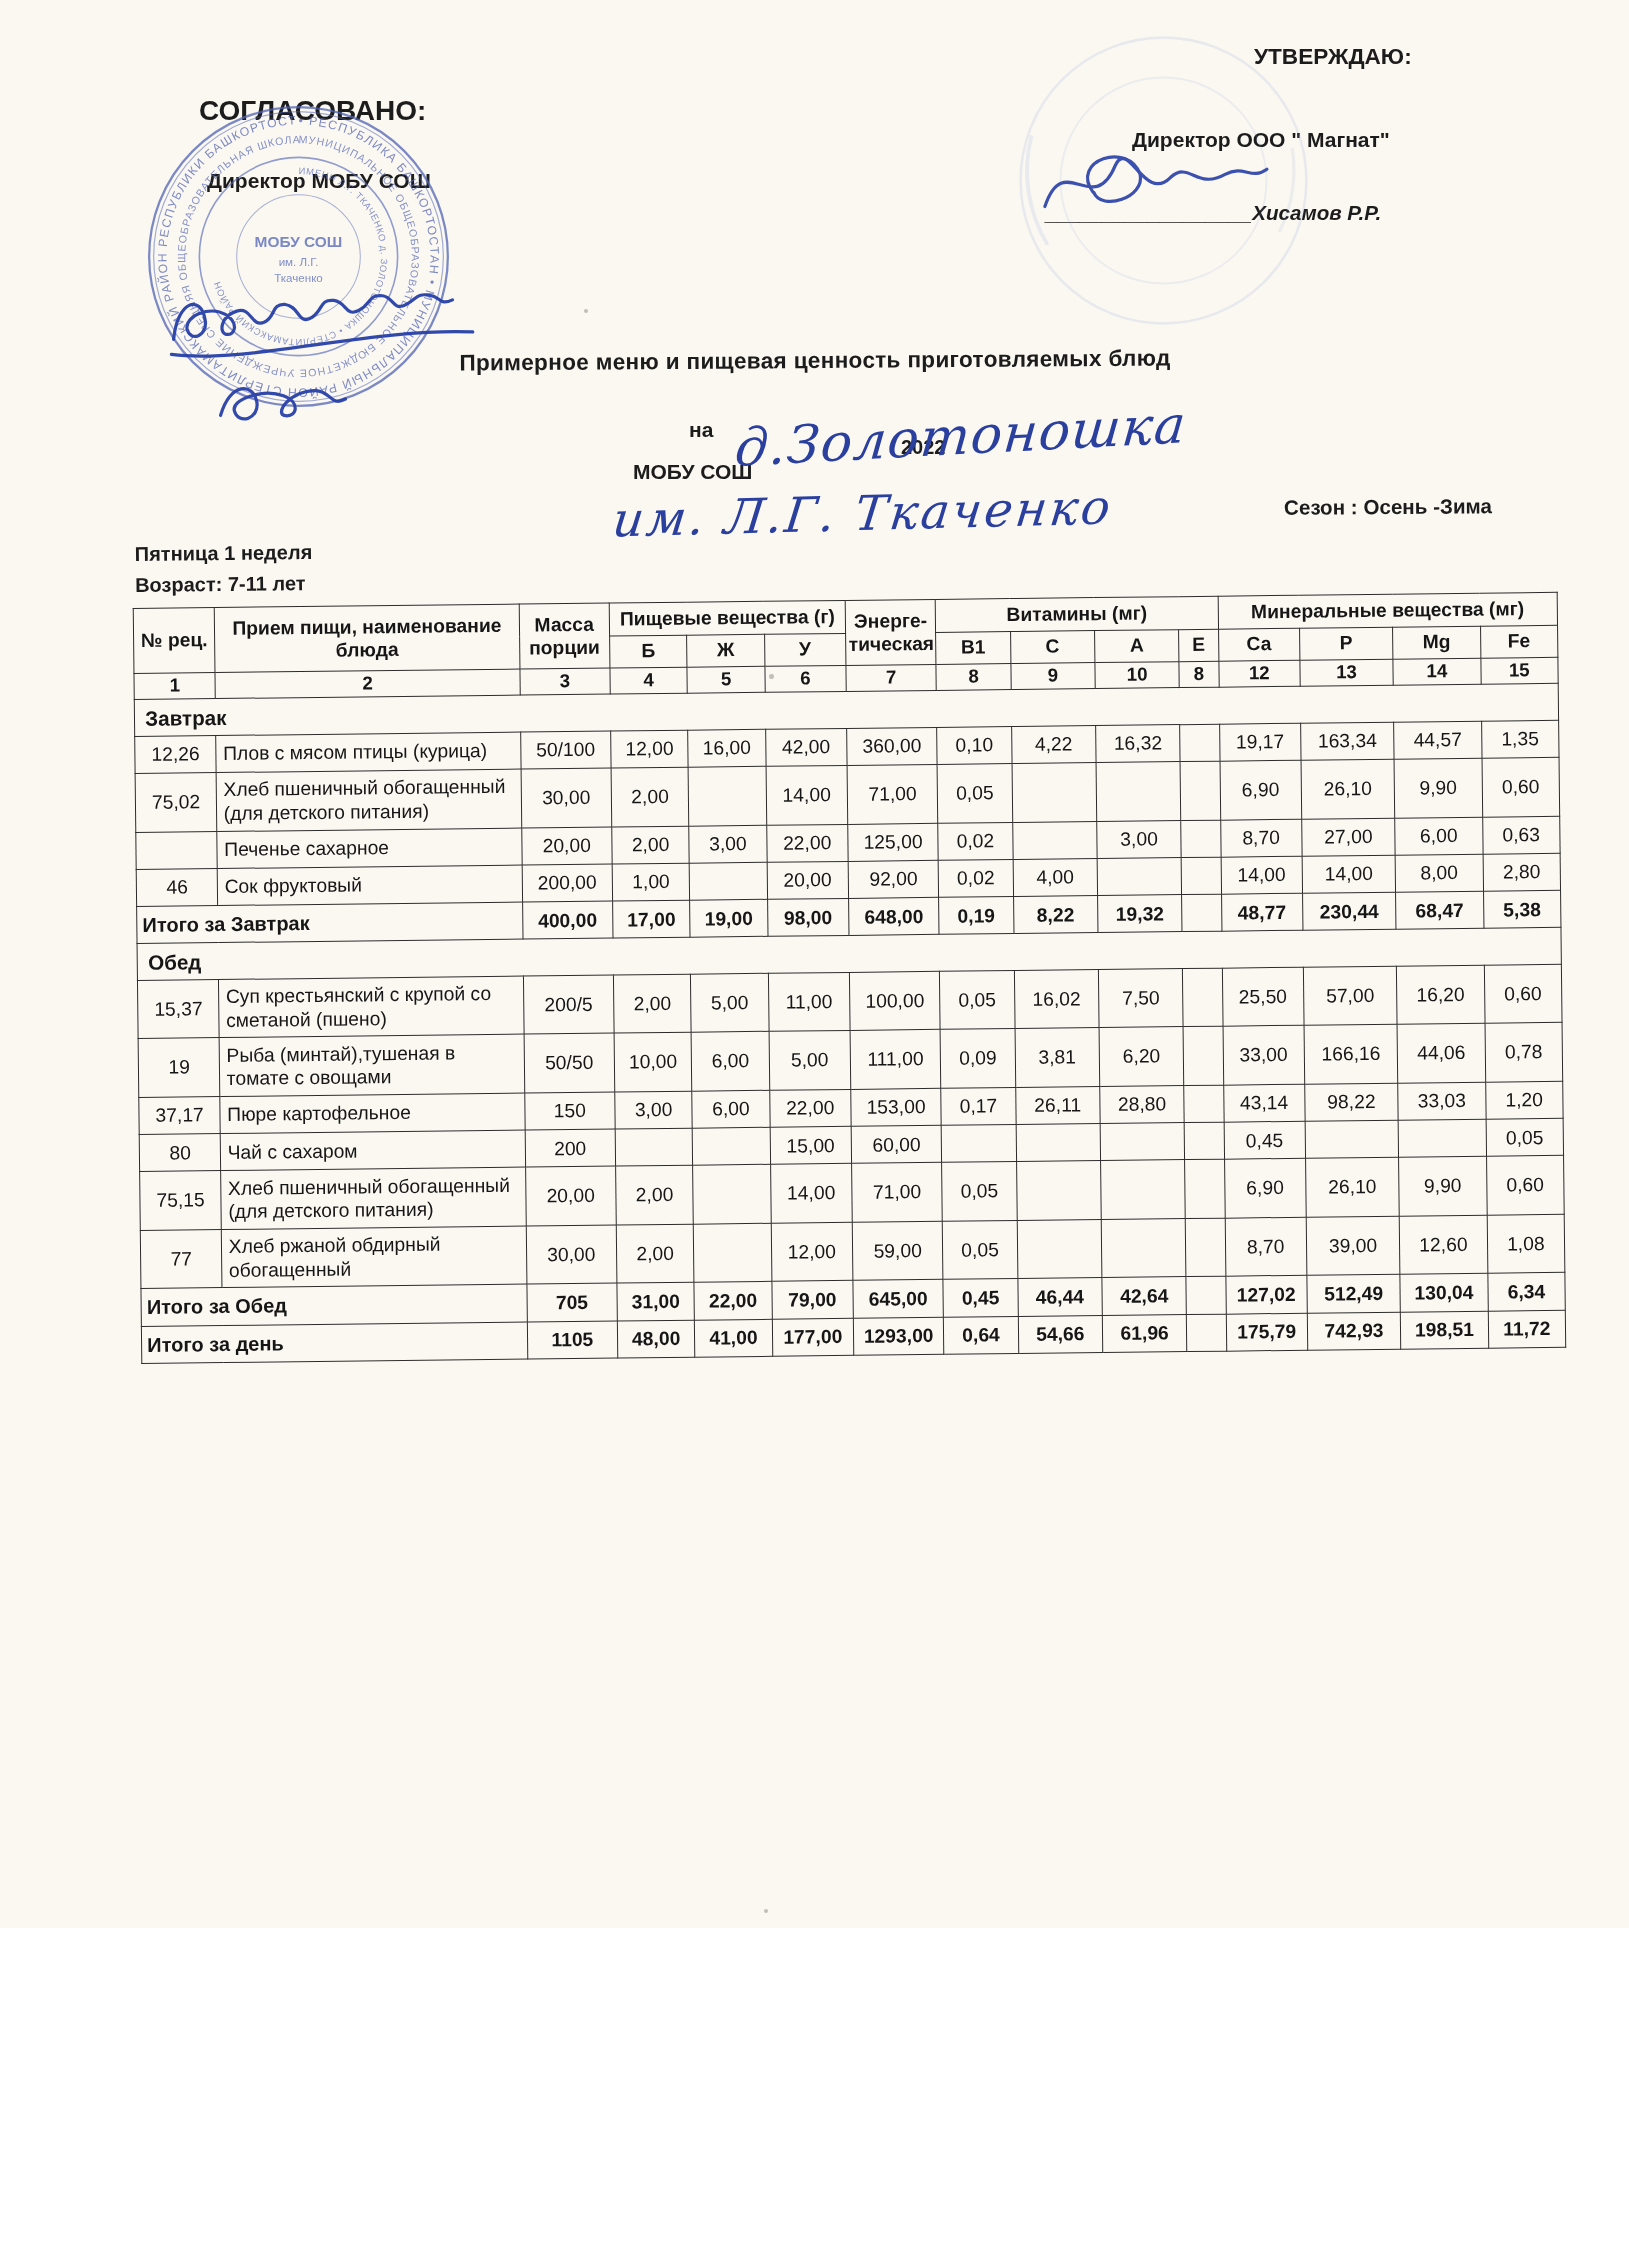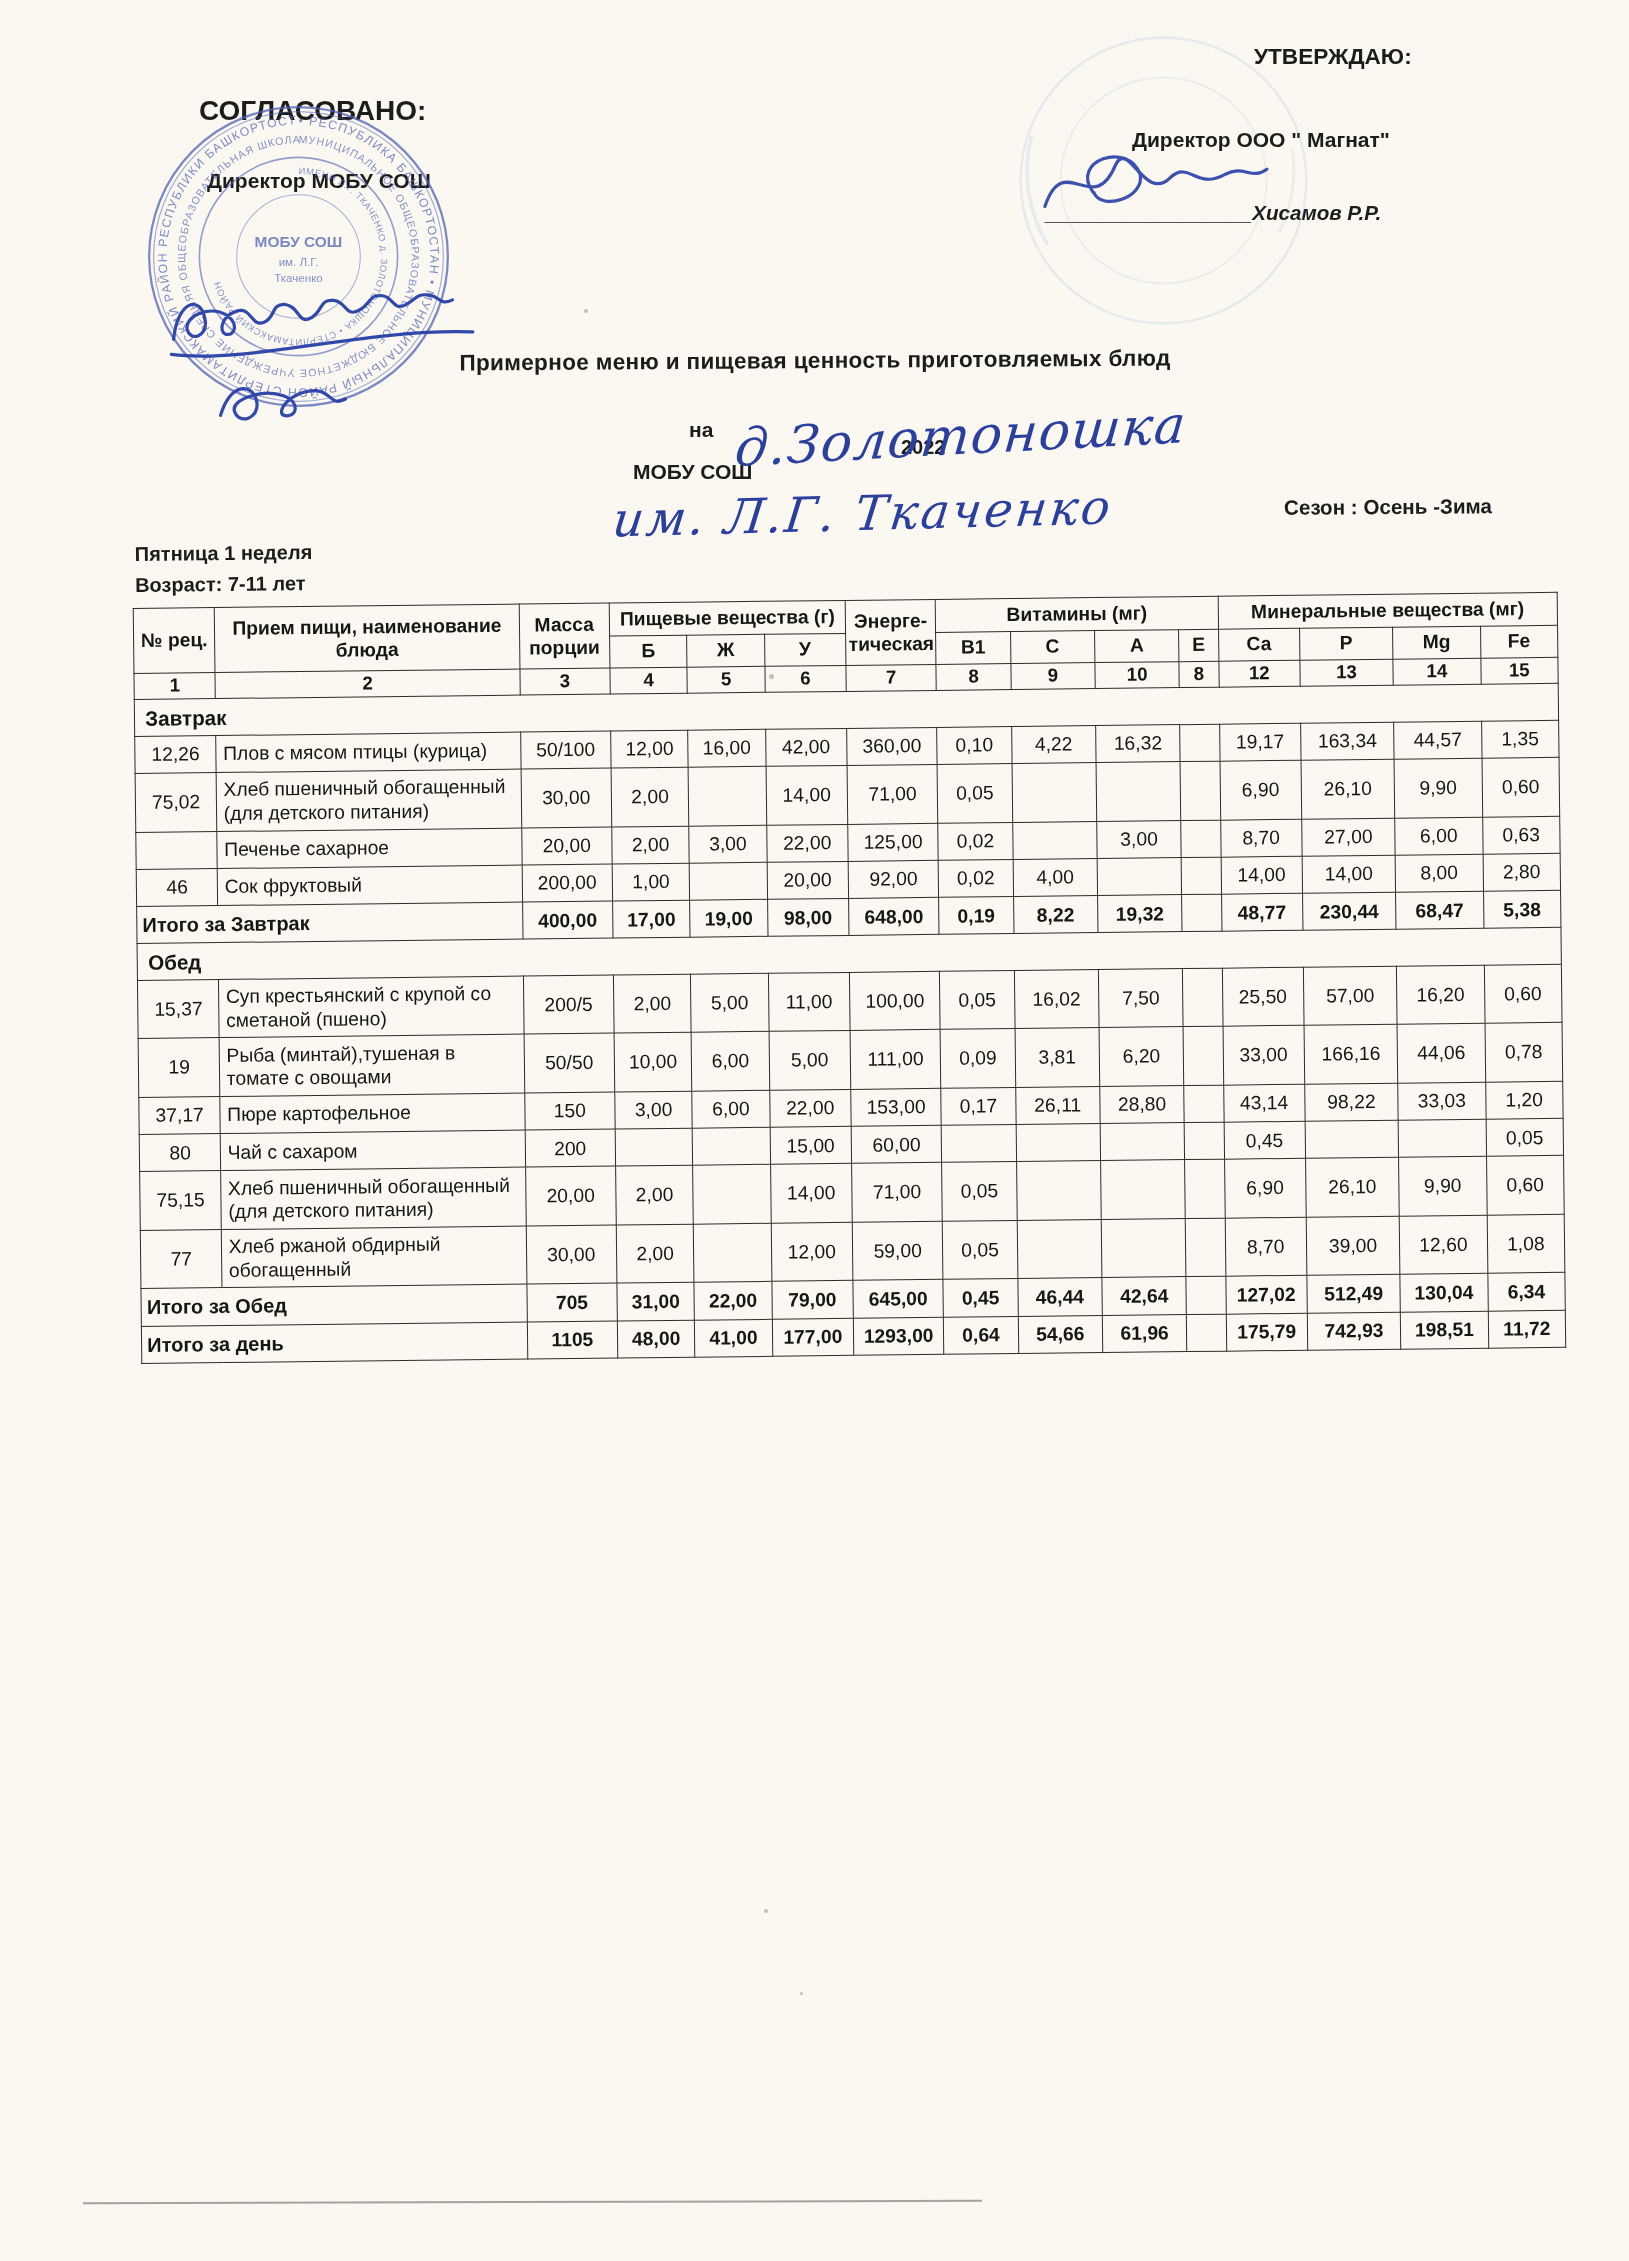--- a/index.html
+++ b/index.html
@@ -1,18 +1,18 @@
 <!DOCTYPE html>
 <html style="font-size:10.3px"><head>
 <meta charset="utf-8">
 <style>
   html,body{margin:0;padding:0;}
   .page{
     position:relative;
-    width:1630px;height:2261px;
+    width:1630px;height:1928px;
     background:#faf8f1;
     overflow:hidden;
     font-family:"Liberation Sans", sans-serif;
     color:#1c1c1c;
   }
   .abs{position:absolute;}
   .b{font-weight:bold;}
   
   .approve-title{left:1254px;top:44px;font-size:22.6px;}
   .approve-role{left:1132px;top:128px;font-size:21px;}

